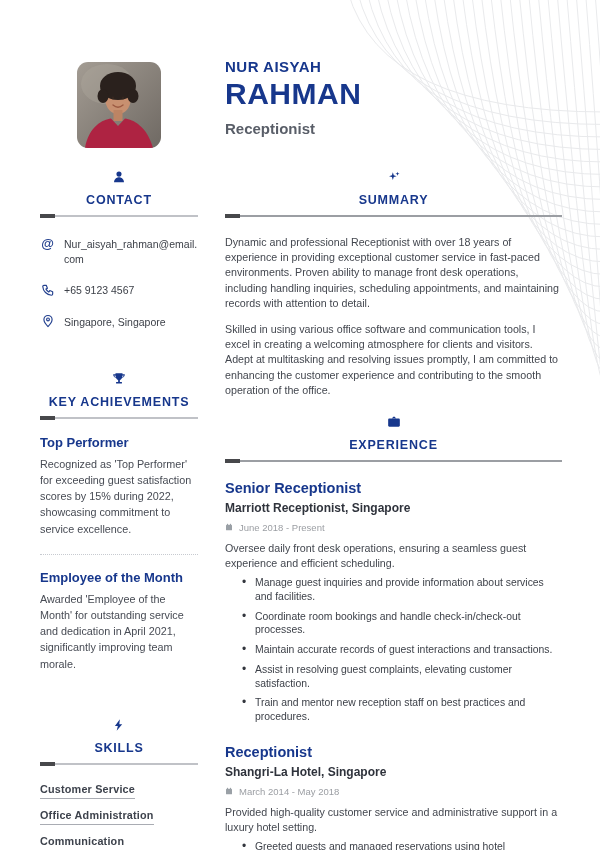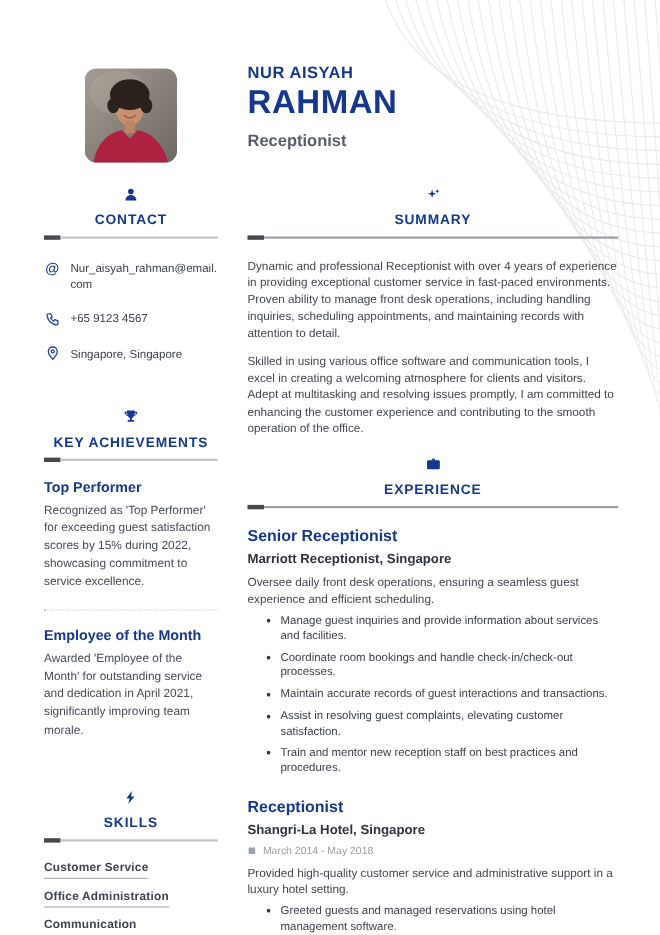--- a/index.html
+++ b/index.html
@@ -240,40 +240,50 @@
               <path d="M10 4l1.6 4.9L16.5 10.5 11.6 12.1 10 17l-1.6-4.9L3.5 10.5l4.9-1.6L10 4z"></path>
               <path d="M18 3l.9 2.6L21.5 6.5l-2.6.9L18 10l-.9-2.6L14.5 6.5l2.6-.9L18 3z"></path>
             </svg>
         </span>
         <span class="sec-title">SUMMARY</span>
       </div>
       <div class="rule">
           <span class="seg"></span>
         </div>
 
-      <p class="summary-p first">Dynamic and professional Receptionist with over 4 years of experience in providing exceptional customer service in fast-paced environments. Proven ability to manage front desk operations, including handling inquiries, scheduling appointments, and maintaining records with attention to detail.</p>
+      <p class="summary-p first">Dynamic and professional Receptionist with over 18 years of experience in providing exceptional customer service in fast-paced environments. Proven ability to manage front desk operations, including handling inquiries, scheduling appointments, and maintaining records with attention to detail.</p>
       <p class="summary-p second">Skilled in using various office software and communication tools, I excel in creating a welcoming atmosphere for clients and visitors. Adept at multitasking and resolving issues promptly, I am committed to enhancing the customer experience and contributing to the smooth operation of the office.</p>
     </section>
 
     <section class="experience">
       <div class="sec-head">
         <span class="sec-icon">
           <svg viewBox="0 0 24 24" fill="currentColor">
               <path d="M9.5 6V5c0-1.1.9-2 2-2h1c1.1 0 2 .9 2 2v1H20c1.1 0 2 .9 2 2v10c0 1.1-.9 2-2 2H4c-1.1 0-2-.9-2-2V8c0-1.1.9-2 2-2h5.5zm1.5 0h2V5h-2v1zM2 11.5h20v1.6H2z"></path>
             </svg>
         </span>
         <span class="sec-title">EXPERIENCE</span>
       </div>
       <div class="rule">
           <span class="seg"></span>
         </div>
 
       <article class="job first">
         <div class="exp-title">Senior Receptionist</div>
         <div class="exp-company">Marriott Receptionist, Singapore</div>
+        <div class="exp-date">
+          <span class="cal-icon">
+            <svg viewBox="0 0 24 24" fill="currentColor">
+                <rect x="3" y="5" width="18" height="17" rx="2"></rect>
+                <rect x="6" y="2" width="3" height="5" rx="1"></rect>
+                <rect x="15" y="2" width="3" height="5" rx="1"></rect>
+              </svg>
+          </span>
+          <span class="exp-date-text">June 2018 - Present</span>
+        </div>
         <p class="exp-summary">Oversee daily front desk operations, ensuring a seamless guest experience and efficient scheduling.</p>
         <ul class="exp-bullets">
           <li>Manage guest inquiries and provide information about services and facilities.</li>
           <li>Coordinate room bookings and handle check-in/check-out processes.</li>
           <li>Maintain accurate records of guest interactions and transactions.</li>
           <li>Assist in resolving guest complaints, elevating customer satisfaction.</li>
           <li>Train and mentor new reception staff on best practices and procedures.</li>
         </ul>
       </article>
 

